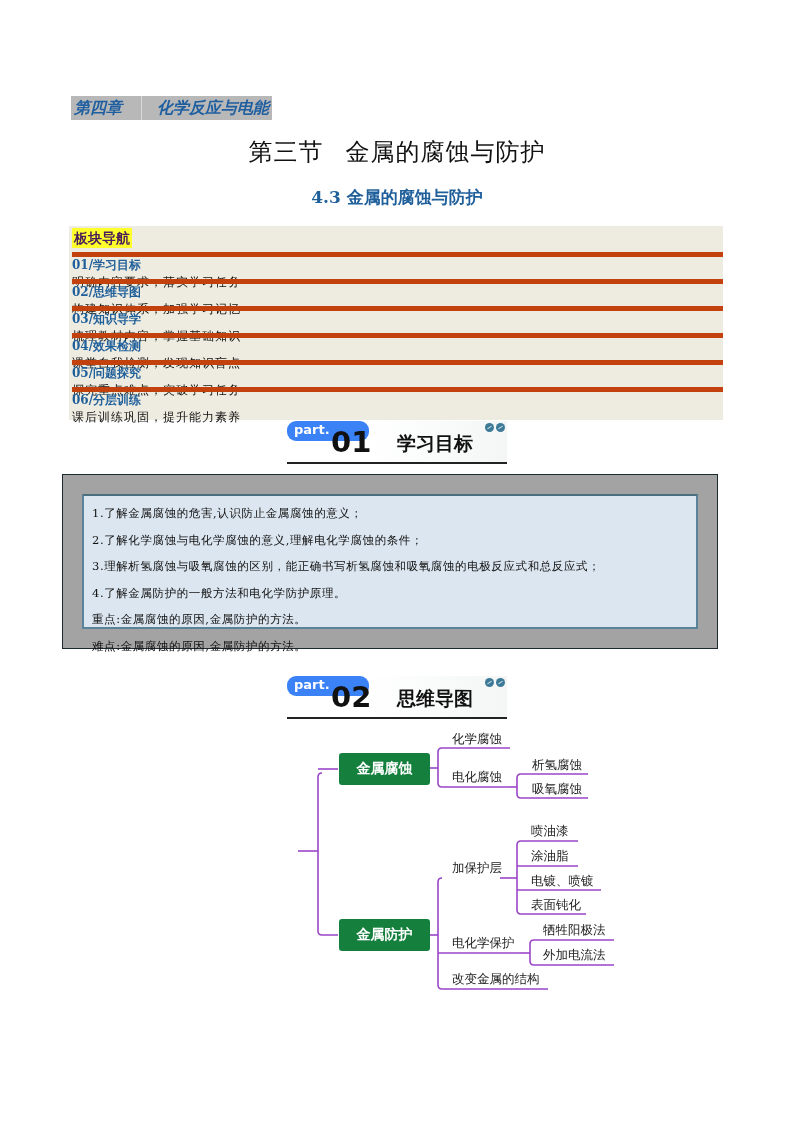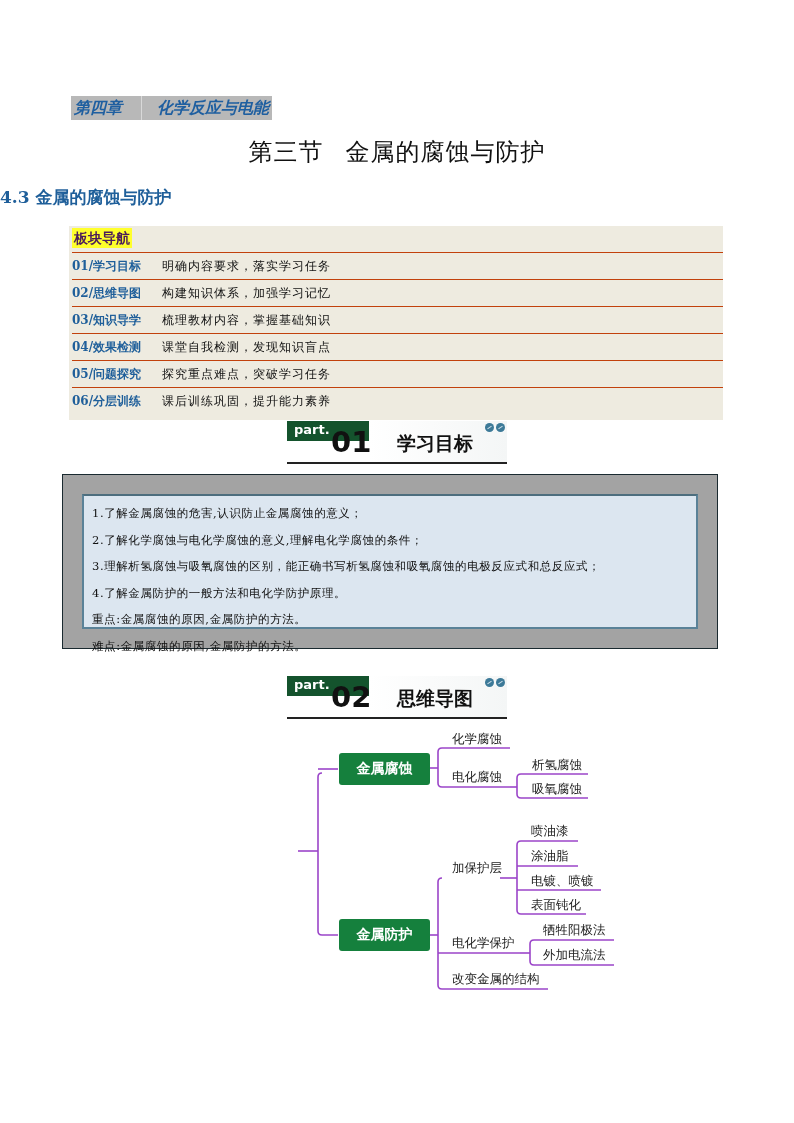--- a/index.html
+++ b/index.html
@@ -16,52 +16,54 @@
     .chapter-tag .sep { width: 1px; height: 24px; background: #d9d9d9; margin: 0 8px 0 12px; }
 
     .section-title {
       position: absolute; left: 0; width: 794px; top: 136px; text-align: center;
       font-family: "DejaVu Sans", sans-serif; font-size: 24px; color: #111;
       letter-spacing: 1px;
     }
     .section-title .gap { display: inline-block; width: 22px; }
 
     .sub-title {
-      position: absolute; left: 0; width: 794px; top: 186px; 
+      position: absolute; left: 0; width: 794px; top: 186px; text-align: center;
       font-family: "DejaVu Serif", serif; font-weight: bold; font-size: 17px; color: #1f5f9a;
     }
 
     .nav-box {
       position: absolute; left: 69px; top: 226px; width: 654px; height: 194px;
       background: #eeebe0;
     }
     .nav-header {
       position: absolute; left: 3px; top: 2px; height: 20px;
       background: #ffff2b; color: #4b1c5a; font-weight: bold;
       font-family: "DejaVu Serif", serif; font-size: 14px; line-height: 20px; padding: 0 2px;
     }
     .nav-row {
       position: absolute; left: 3px; height: 27px; width: 651px;
-      display: flex; align-items: center; font-size: 12px;
-      border-top: 1px solid #c2410c;
+      display: flex; font-size: 12px;
+      border-top: 5px solid #c2410c;
+      flex-direction: column;
     }
     .nav-row .code {
       width: 90px; color: #1f5f9a; font-weight: bold;
       font-family: "DejaVu Serif", serif; font-size: 12px;
     }
     .nav-row .desc { color: #111; font-family: "DejaVu Serif", serif; font-size: 12px; letter-spacing: 1px; }
 
     .part-header {
       position: absolute; left: 287px; width: 220px; height: 43px;
     }
     .part-header .part-box {
       position: absolute; left: 0; top: 0; width: 82px; height: 20px;
-      background: #14532d; color: #fff; font-weight: bold; font-size: 13px;
+      background: #3b82f6; color: #fff; font-weight: bold; font-size: 13px;
       padding-left: 7px; line-height: 18px;
       font-family: "DejaVu Sans", sans-serif;
+      border-radius: 9px;
     }
     .part-header .part-num {
       position: absolute; left: 44px; top: 4px; font-size: 29px; font-weight: bold;
       color: #111; font-family: "DejaVu Sans", sans-serif; line-height: 34px;
     }
     .part-header .part-title {
       position: absolute; left: 110px; top: 10px; font-size: 19px; font-weight: bold;
       color: #111; font-family: "DejaVu Sans", sans-serif;
     }
     .part-header .drops {

